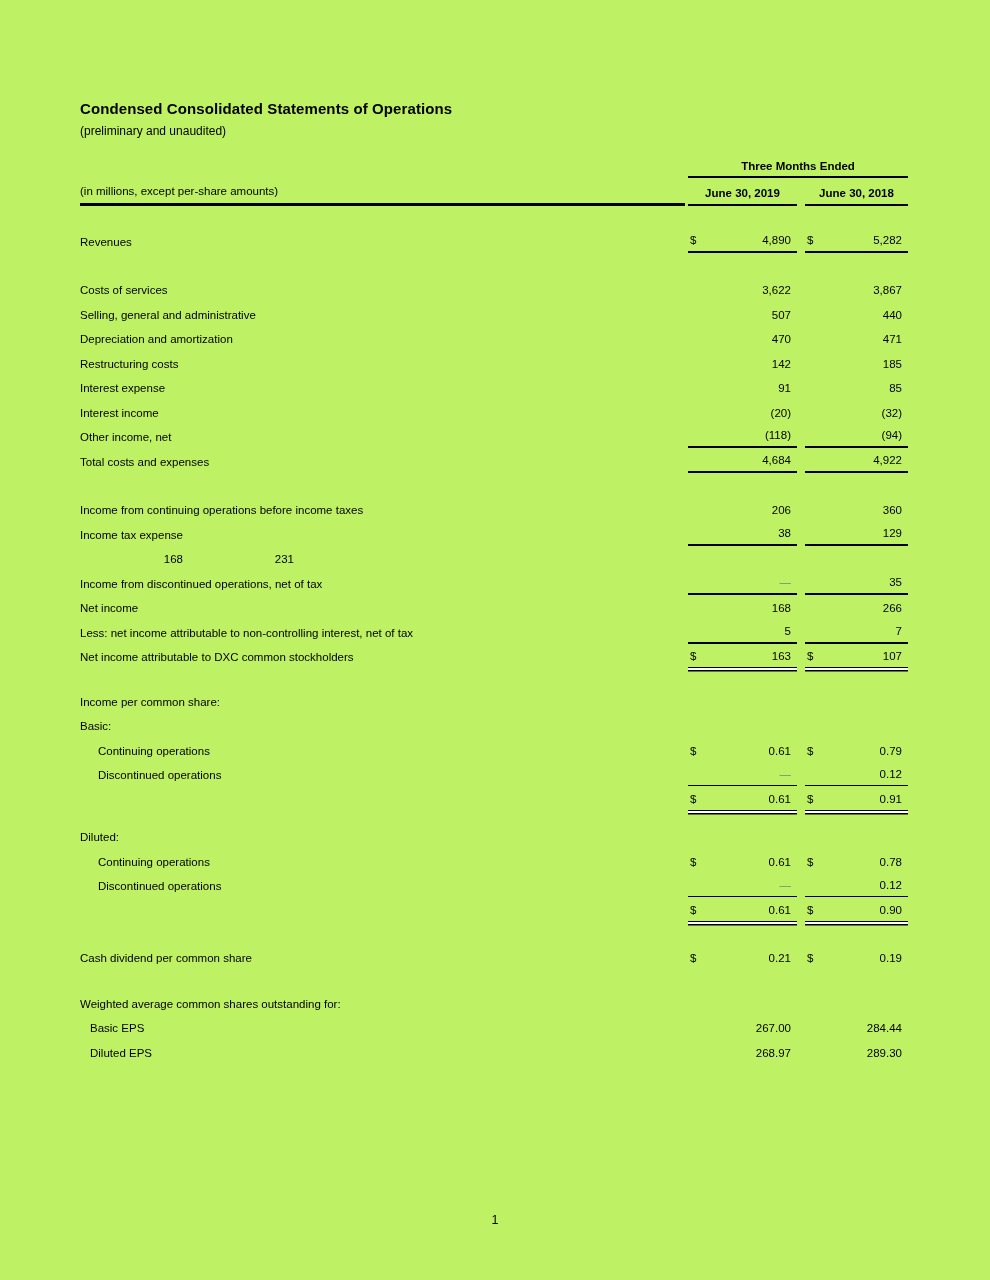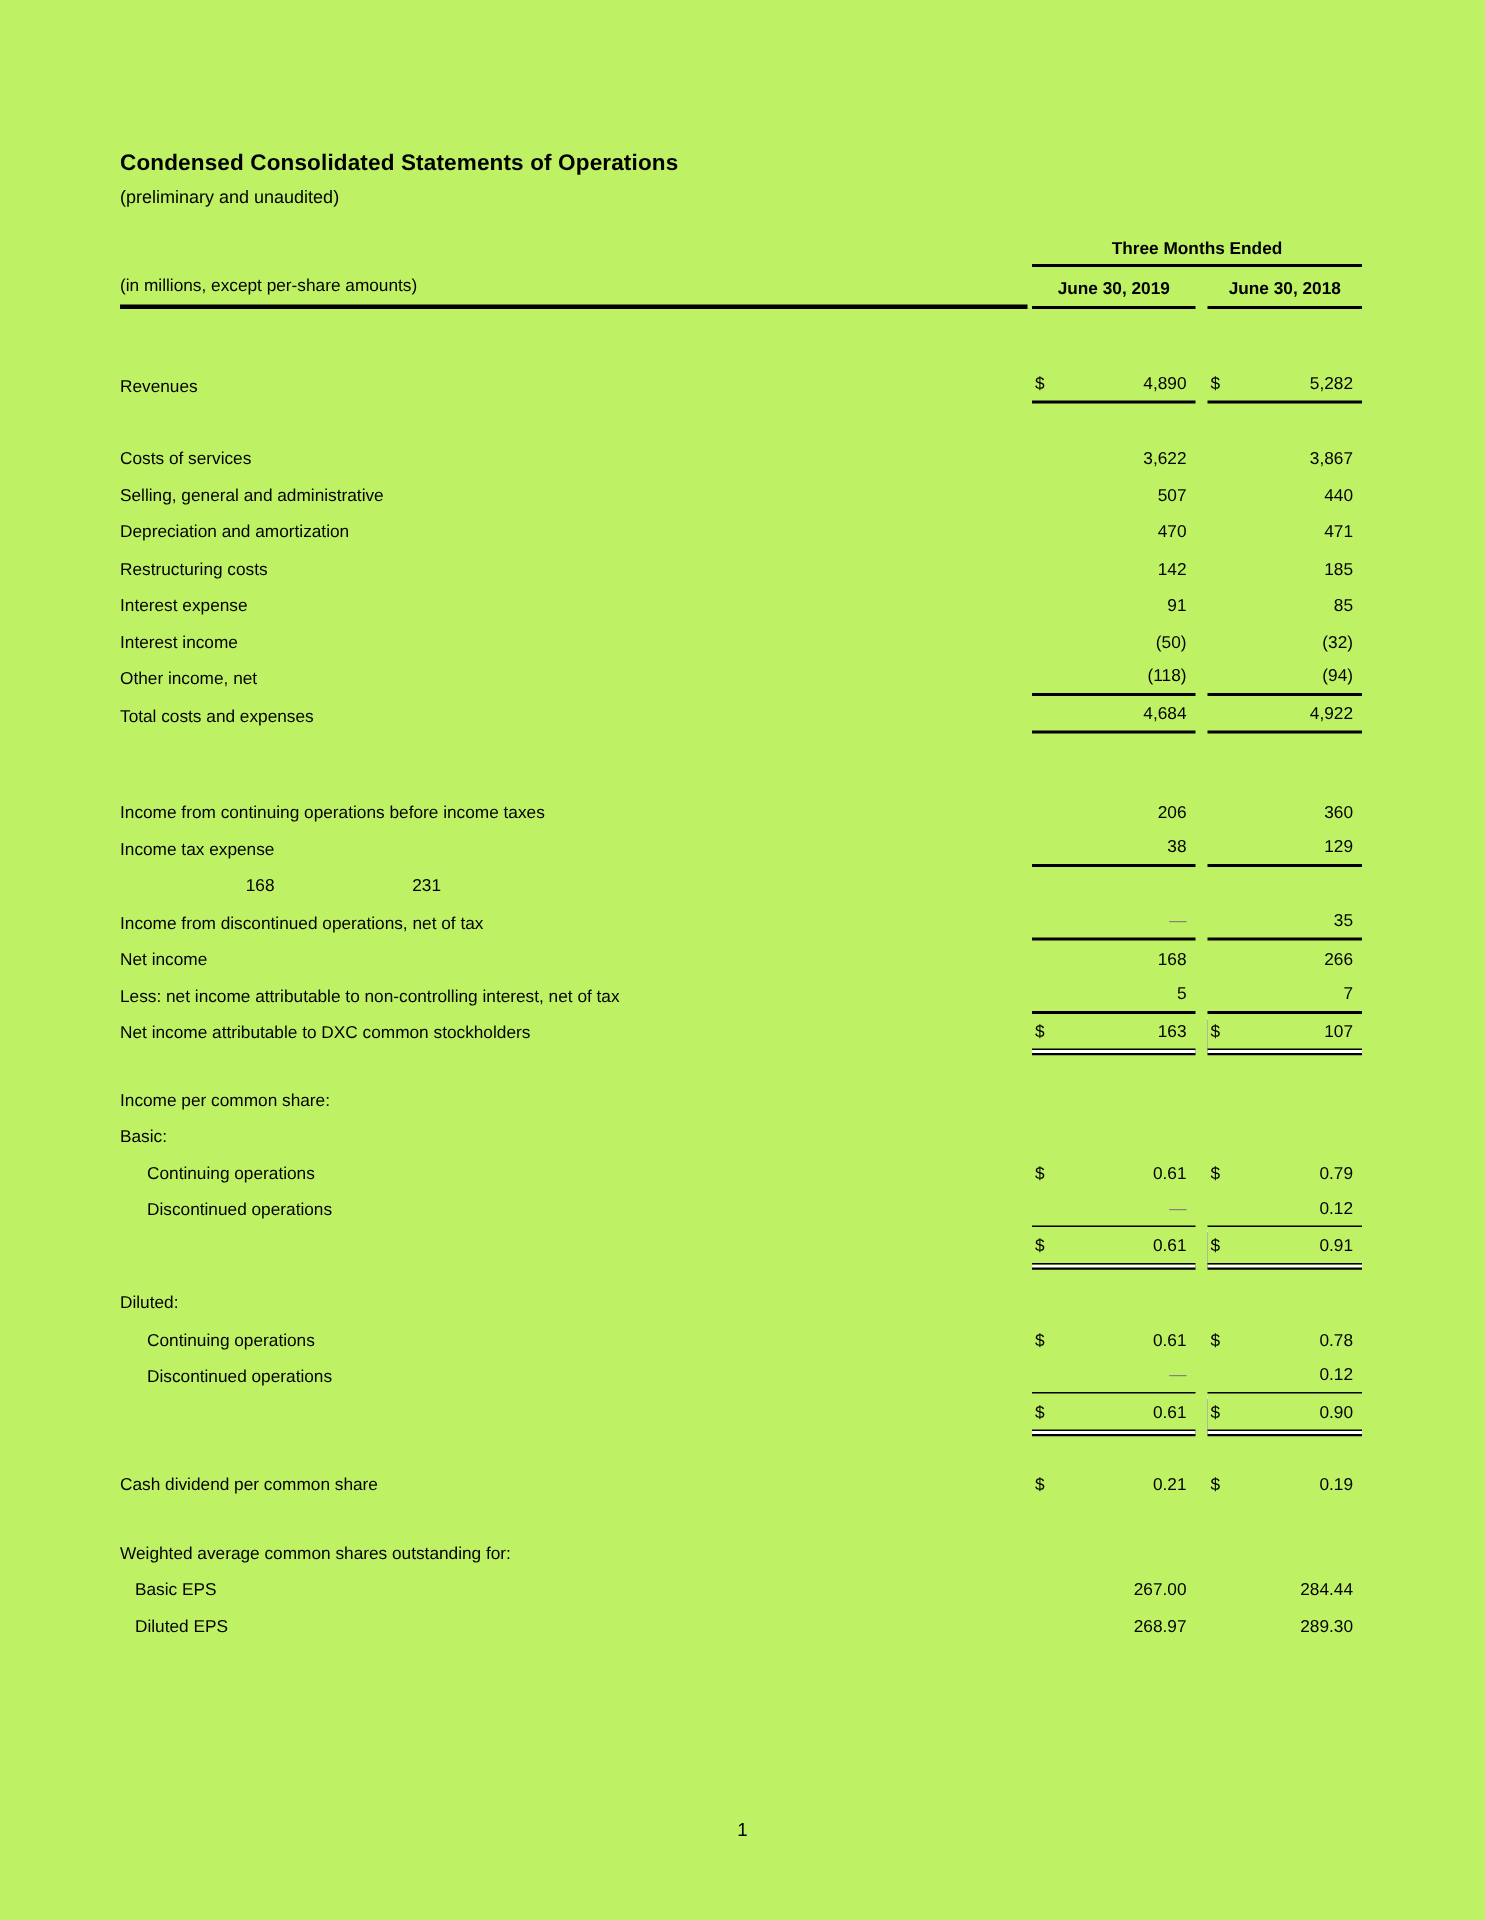--- a/index.html
+++ b/index.html
@@ -89,21 +89,21 @@
       </div>
       <div class="head-row">
         <div class="units">(in millions, except per-share amounts)</div>
         <div class="col colhead">June 30, 2019</div>
         <div class="gap"></div>
         <div class="col col2 colhead">June 30, 2018</div>
       </div>
     </div>
 
     <div id="rows">
-        <div class="row rb-single" style="margin-top: 38px;">
+        <div class="row rb-single" style="margin-top: 22px;">
           <div class="label">Revenues</div>
           <div class="col">
             <span class="dollar">$</span>
             <span class="val">4,890</span>
           </div>
           <div class="gap"></div>
           <div class="col col2">
             <span class="dollar">$</span>
             <span class="val">5,282</span>
           </div>
@@ -165,21 +165,21 @@
           <div class="gap"></div>
           <div class="col col2">
             <span class="dollar"></span>
             <span class="val">85</span>
           </div>
         </div>
         <div class="row">
           <div class="label">Interest income</div>
           <div class="col">
             <span class="dollar"></span>
-            <span class="val">(50)</span>
+            <span class="val">(20)</span>
           </div>
           <div class="gap"></div>
           <div class="col col2">
             <span class="dollar"></span>
             <span class="val">(32)</span>
           </div>
         </div>
         <div class="row rb-single">
           <div class="label">Other income, net</div>
           <div class="col">
@@ -197,21 +197,21 @@
           <div class="col">
             <span class="dollar"></span>
             <span class="val">4,684</span>
           </div>
           <div class="gap"></div>
           <div class="col col2">
             <span class="dollar"></span>
             <span class="val">4,922</span>
           </div>
         </div>
-        <div class="row" style="margin-top: 40px;">
+        <div class="row" style="margin-top: 24px;">
           <div class="label">Income from continuing operations before income taxes</div>
           <div class="col">
             <span class="dollar"></span>
             <span class="val">206</span>
           </div>
           <div class="gap"></div>
           <div class="col col2">
             <span class="dollar"></span>
             <span class="val">360</span>
           </div>

